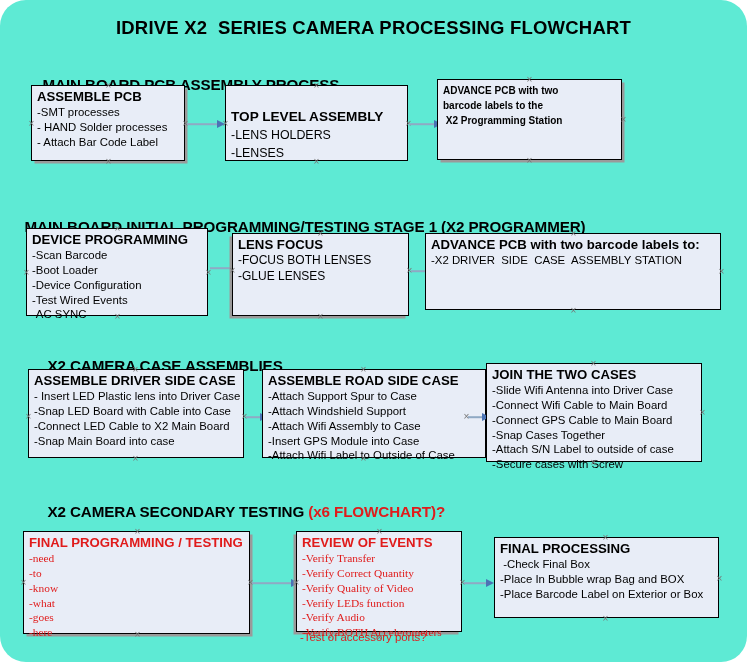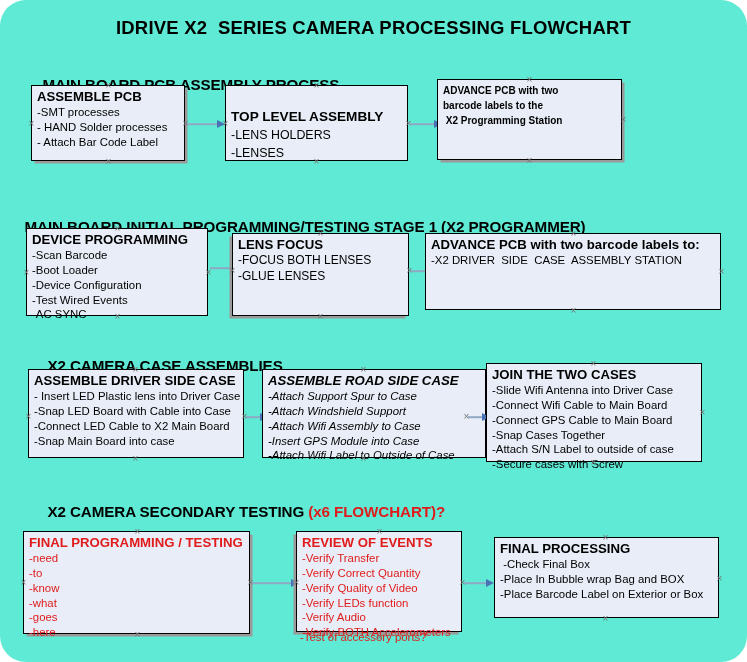--- a/index.html
+++ b/index.html
@@ -68,21 +68,21 @@
     white-space: pre;
   }
   
   .t-lg .box-head { font-size: 13.6px; margin-top: 20px; }
   .t-lg .box-line { font-size: 12.4px; line-height: 1.46; }
 
   .t-bold .box-line { font-weight: bold; font-size: 10px; line-height: 1.5; }
 
   
   .red .box-head { color: #e01b1b; }
-  .red .box-line { color: #e01b1b; }
+  .red .box-line { color: #e01b1b; font-family: Liberation Serif, serif; }
 
   
   .arrow { position: absolute; }
   .arrow .shaft {
     position: absolute;
     left: 0; top: 50%;
     height: 1.6px;
     background: #8fa9c4;
     transform: translateY(-50%);
   }
@@ -227,21 +227,21 @@
   <div class="handle" style="left:131px; top:365px;"></div>
   <div class="handle" style="left:131px; top:454px;"></div>
   <div class="handle" style="left:24px;  top:412px;"></div>
   <div class="handle" style="left:240px; top:412px;"></div>
 
   <div class="arrow" style="left:246px; top:412px; width:22px; height:10px;">
     <div class="shaft" style="width:17px;"></div>
     <div class="head"></div>
   </div>
 
-  <div class="flowbox" style="left:262px; top:369px; width:224px; height:89px;font-style:italic;">
+  <div class="flowbox" style="left:262px; top:369px; width:224px; height:89px;">
     <div class="box-head">ASSEMBLE ROAD SIDE CASE</div>
     <div class="box-line">-Attach Support Spur to Case</div>
     <div class="box-line">-Attach Windshield Support</div>
     <div class="box-line">-Attach Wifi Assembly to Case</div>
     <div class="box-line">-Insert GPS Module into Case</div>
     <div class="box-line">-Attach Wifi Label to Outside of Case</div>
   </div>
   <div class="handle" style="left:359px; top:365px;"></div>
   <div class="handle" style="left:359px; top:454px;"></div>
   <div class="handle" style="left:462px; top:412px;"></div>

